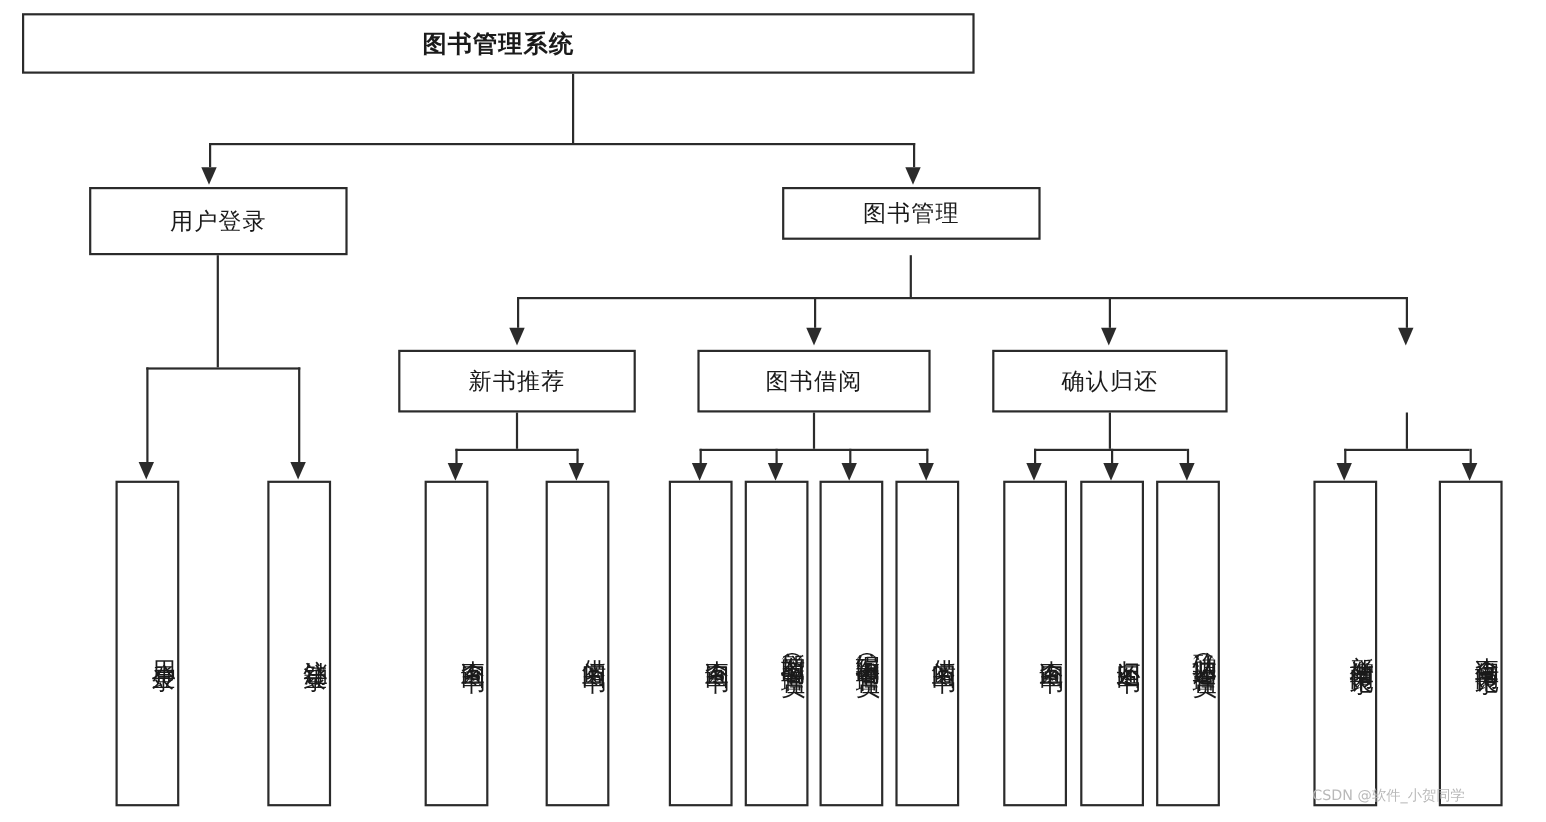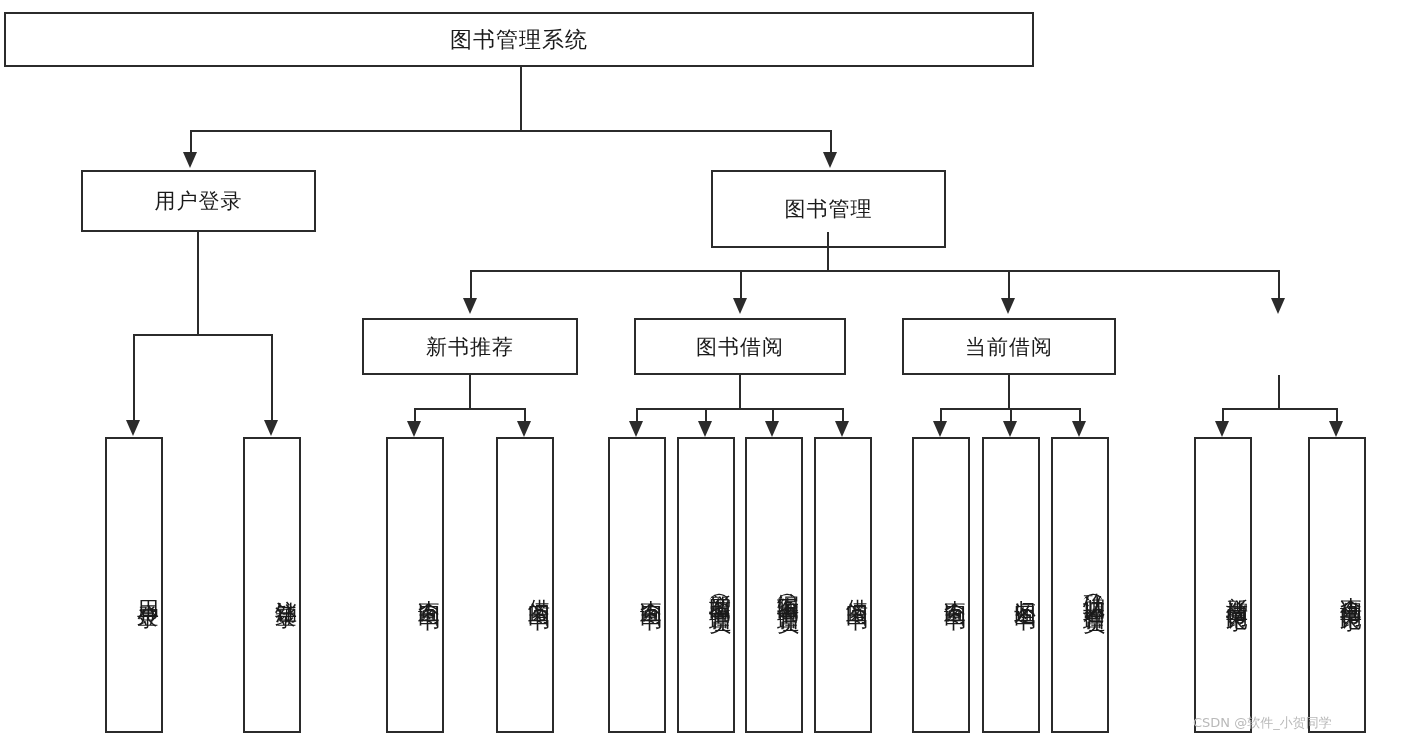--- a/index.html
+++ b/index.html
@@ -73,35 +73,35 @@
     font-size: 13px;
     white-space: nowrap;
     user-select: none;
   }
 </style>
 </head>
 <body>
 
 <div id="canvas">
 
-  <div class="node h-node root" style="left:4px; top:12px; width:1030px; height:55px;">
+  <div class="node h-node root" style="left:20px; top:12px; width:866px; height:55px;font-weight:bold;">
     <span>图书管理系统</span>
   </div>
 
   <div class="line-v" style="left:520px; top:67px; height:63px;"></div>
   <div class="line-h" style="left:190px; top:130px; width:642px;"></div>
   <div class="line-v" style="left:190px; top:130px; height:22px;"></div>
   <div class="arrow" style="left:183px; top:152px;"></div>
   <div class="line-v" style="left:830px; top:130px; height:22px;"></div>
   <div class="arrow" style="left:823px; top:152px;"></div>
 
   <div class="node h-node" style="left:81px; top:170px; width:235px; height:62px;">
     <span>用户登录</span>
   </div>
-  <div class="node h-node" style="left:711px; top:170px; width:235px; height:78px;">
+  <div class="node h-node" style="left:711px; top:170px; width:235px; height:48px;">
     <span>图书管理</span>
   </div>
 
   <div class="line-v" style="left:197px; top:232px; height:102px;"></div>
   <div class="line-h" style="left:133px; top:334px; width:140px;"></div>
   <div class="line-v" style="left:133px; top:334px; height:86px;"></div>
   <div class="arrow" style="left:126px; top:420px;"></div>
   <div class="line-v" style="left:271px; top:334px; height:86px;"></div>
   <div class="arrow" style="left:264px; top:420px;"></div>
 
@@ -116,21 +116,21 @@
   <div class="line-v" style="left:1278px; top:270px; height:28px;"></div>
   <div class="arrow" style="left:1271px; top:298px;"></div>
 
   <div class="node h-node" style="left:634px; top:318px; width:212px; height:57px;">
     <span>图书借阅</span>
   </div>
   <div class="node h-node" style="left:362px; top:318px; width:216px; height:57px;">
     <span>新书推荐</span>
   </div>
   <div class="node h-node" style="left:902px; top:318px; width:214px; height:57px;">
-    <span>当前借阅</span>
+    <span>确认归还</span>
   </div>
 
   <div class="line-v" style="left:469px; top:375px; height:33px;"></div>
   <div class="line-h" style="left:414px; top:408px; width:112px;"></div>
   <div class="line-v" style="left:414px; top:408px; height:13px;"></div>
   <div class="arrow" style="left:407px; top:421px;"></div>
   <div class="line-v" style="left:524px; top:408px; height:13px;"></div>
   <div class="arrow" style="left:517px; top:421px;"></div>
 
   <div class="line-v" style="left:739px; top:375px; height:33px;"></div>

